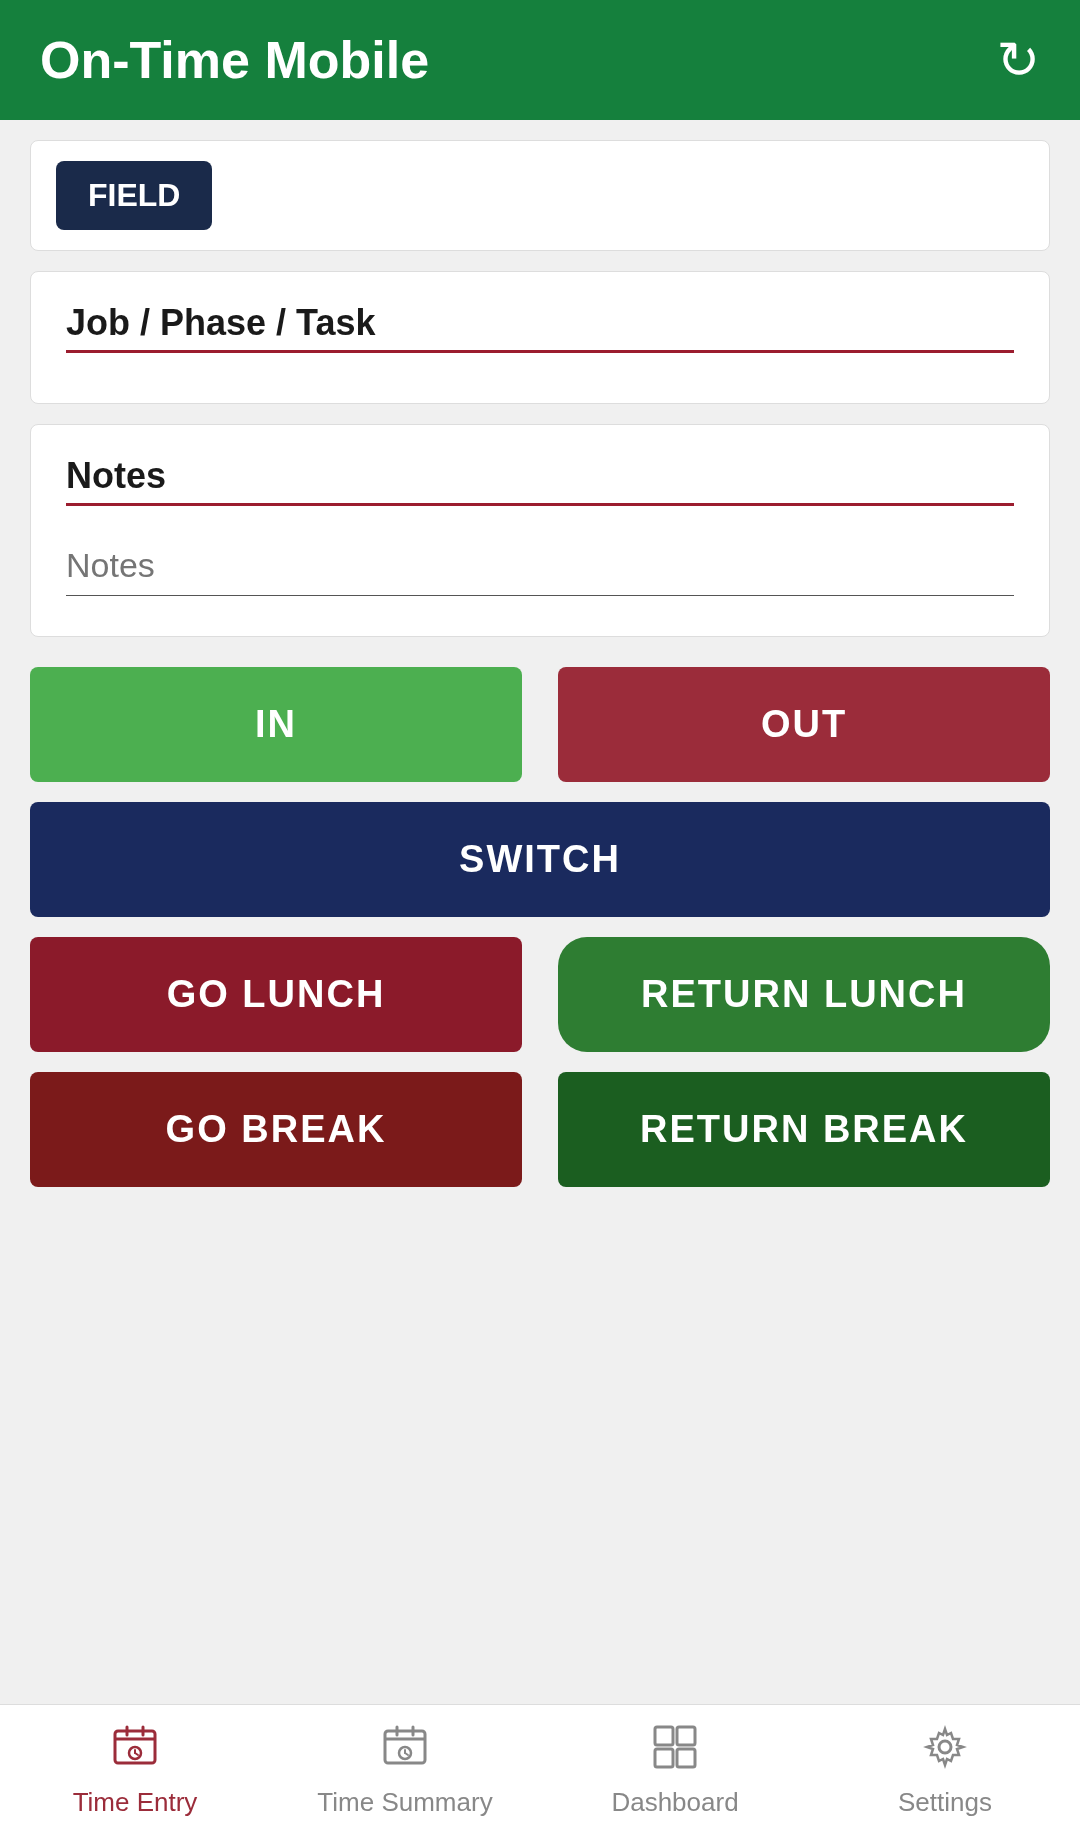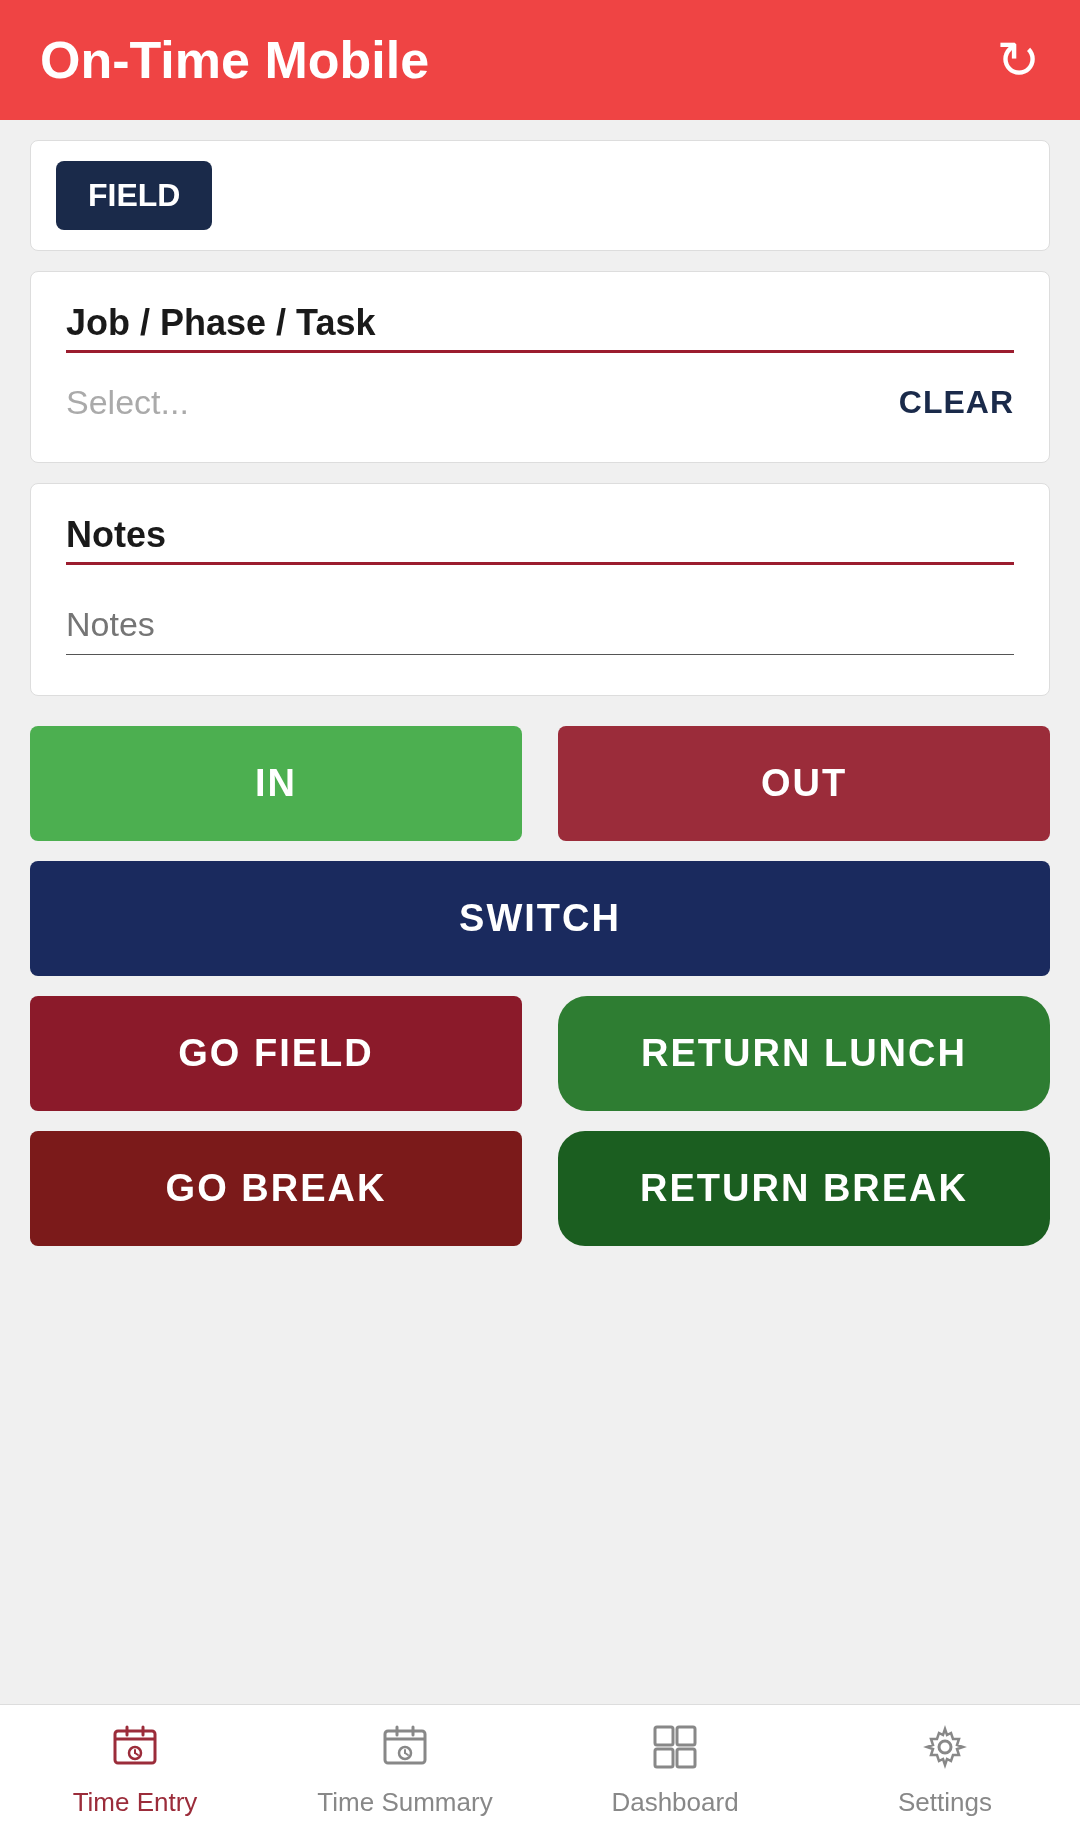--- a/index.html
+++ b/index.html
@@ -12,21 +12,21 @@
 
     body {
       width: 1080px;
       min-height: 1848px;
       background: #f0f0f0;
       display: flex;
       flex-direction: column;
     }
 
     .header {
-      background: #ef4444;
+      background: #15803d;
       padding: 30px 40px;
       display: flex;
       align-items: center;
       justify-content: space-between;
       min-height: 110px;
     }
 
     .header-title {
       color: #ffffff;
       font-size: 52px;
@@ -169,21 +169,20 @@
       border-radius: 29px;
     }
 
     .btn-go-break {
       background: #7b1a1a;
       text-align: center;
     }
 
     .btn-return-break {
       background: #1b5e20;
-      border-radius: 27px;
     }
 
     .bottom-nav {
       background: #ffffff;
       border-top: 1px solid #ddd;
       display: flex;
       justify-content: space-around;
       align-items: center;
       padding: 20px 0 30px 0;
       min-height: 130px;
@@ -230,24 +229,20 @@
 
 <div class="content">
 
   <div class="field-tag-card">
     <span class="field-tag">FIELD</span>
   </div>
 
   <div class="form-card">
     <div class="form-label">Job / Phase / Task</div>
     <div class="red-divider"></div>
-    <div class="form-row">
-      <span class="form-placeholder">Select...</span>
-      <button class="clear-btn">CLEAR</button>
-    </div>
   </div>
 
   <div class="form-card">
     <div class="form-label">Notes</div>
     <div class="red-divider"></div>
     <div class="notes-input-wrapper">
       <input class="notes-input" type="text" placeholder="Notes" style="">
     </div>
   </div>
 
@@ -256,21 +251,21 @@
     <div class="btn-row">
       <button class="btn btn-in">IN</button>
       <button class="btn btn-out">OUT</button>
     </div>
 
     <div class="btn-row">
       <button class="btn btn-switch btn-full-row">SWITCH</button>
     </div>
 
     <div class="btn-row">
-      <button class="btn btn-go-lunch">GO FIELD</button>
+      <button class="btn btn-go-lunch">GO LUNCH</button>
       <button class="btn btn-return-lunch">RETURN LUNCH</button>
     </div>
 
     <div class="btn-row">
       <button class="btn btn-go-break">GO BREAK</button>
       <button class="btn btn-return-break">RETURN BREAK</button>
     </div>
 
   </div>
 

